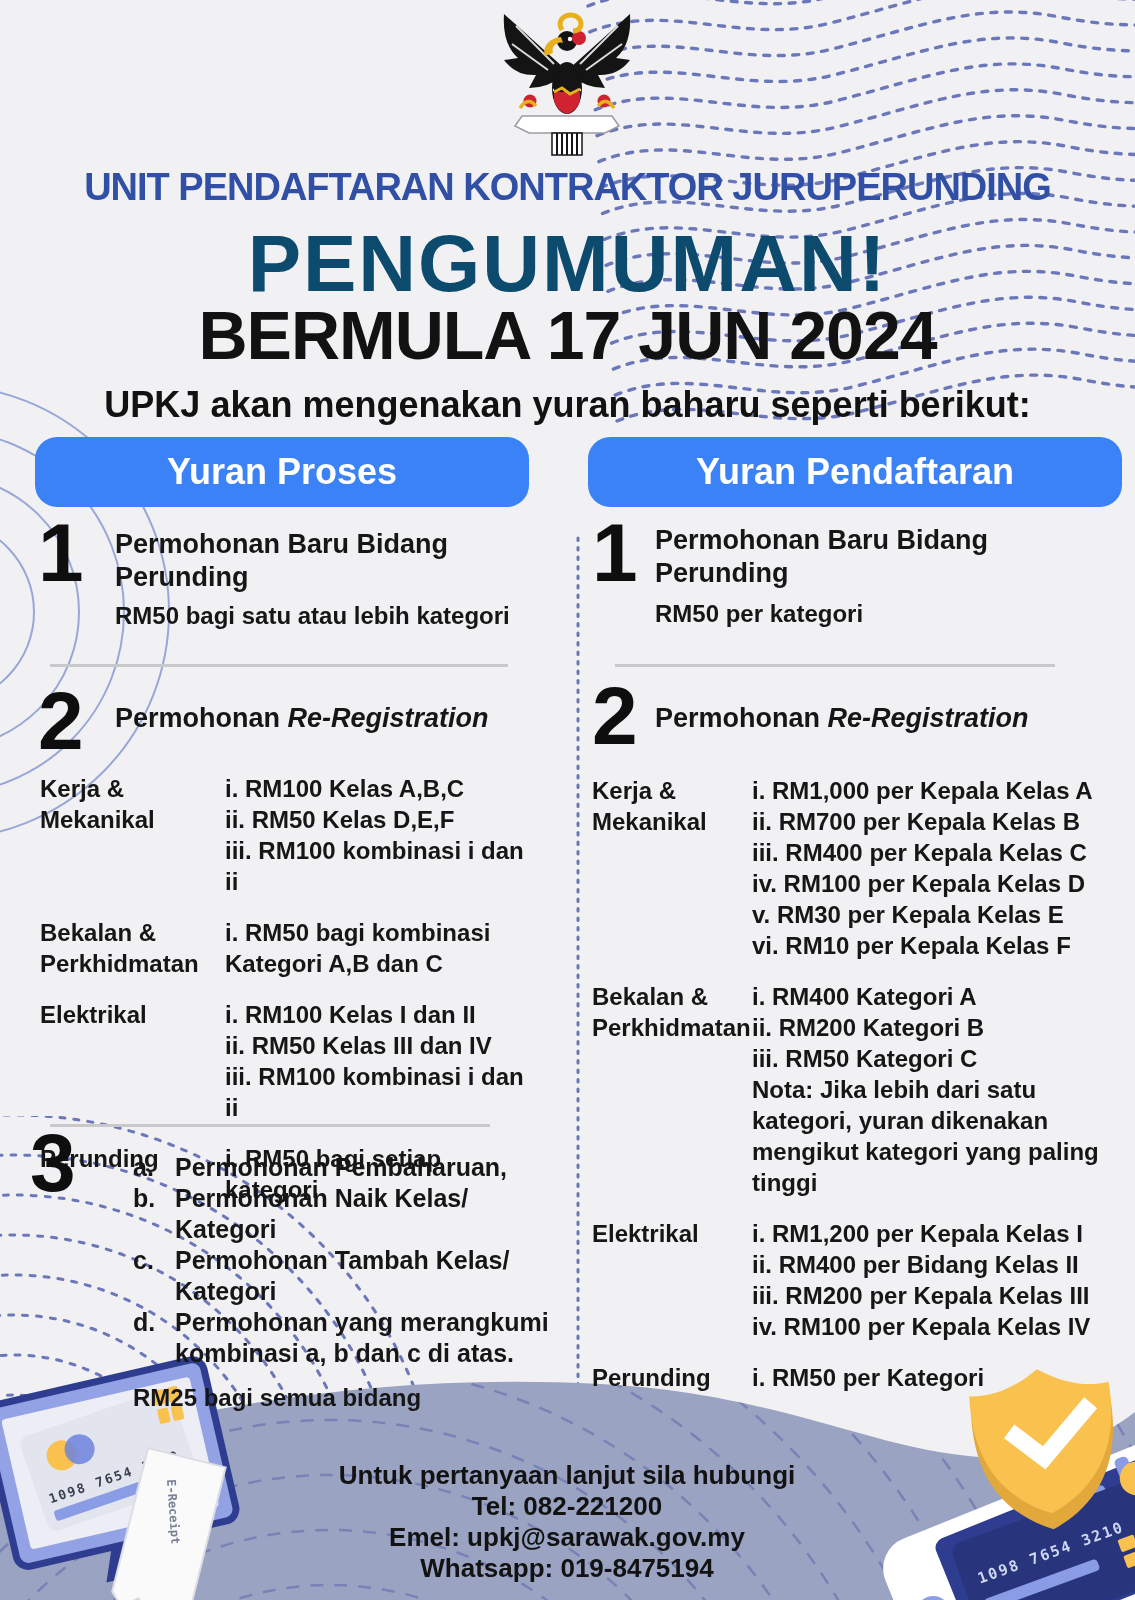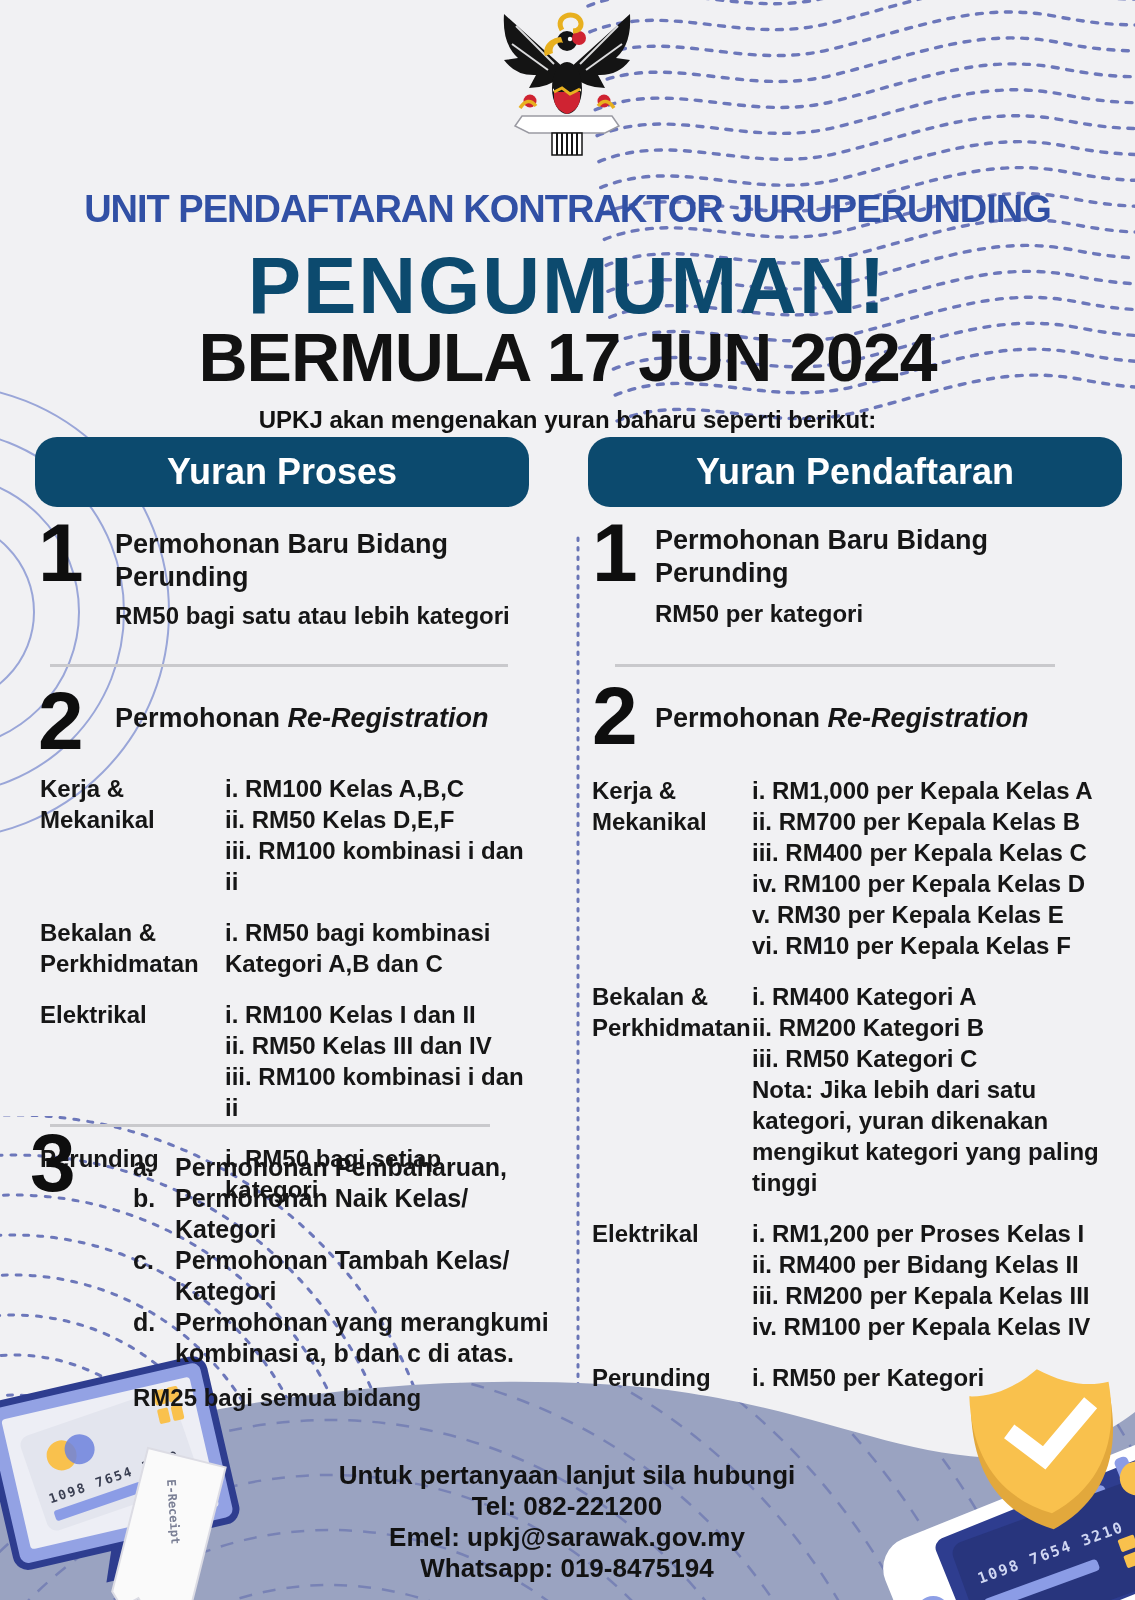--- a/index.html
+++ b/index.html
@@ -2,26 +2,26 @@
 <html><head>
 <meta charset="utf-8">
 <style>
   html,body{margin:0;padding:0;background:#dcdce0;}
   .poster{
     position:relative;width:1135px;height:1600px;margin:0 auto;
     background:#f1f1f3;overflow:hidden;
     font-family:"Liberation Sans",sans-serif;font-weight:700;color:#161616;
   }
   .abs{position:absolute;}
-  .centerline{left:0;width:1135px;text-align:center;margin-top:22px;}
+  .centerline{left:0;width:1135px;text-align:center;}
   .org-title{top:166px;font-size:38px;letter-spacing:-1px;color:#3150a5;}
   .announce{top:218px;font-size:80px;letter-spacing:2px;color:#0c4a6e;}
   .bermula{top:296px;font-size:68px;letter-spacing:-1px;color:#121212;}
-  .subtitle{top:384px;font-size:24px;color:#121212;}
-  .pill{height:70px;border-radius:22px;background:#0c4a6e;color:#ffffff;
+  .subtitle{top:384px;font-size:36px;color:#121212;}
+  .pill{height:70px;border-radius:22px;background:#3b82f6;color:#ffffff;
         font-size:36px;line-height:70px;text-align:center;top:437px;}
   .bignum{font-size:82px;line-height:82px;color:#0e0e0e;}
   .ititle{font-size:27px;line-height:33px;}
   .ititle .it{font-style:italic;}
   .fee{font-size:24px;line-height:31px;}
   .rows{font-size:24px;line-height:31px;}
   .frow{display:flex;margin-bottom:20px;}
   .frow:last-child{margin-bottom:0;}
   .flabel-l{width:185px;flex:none;}
   .flabel-r{width:160px;flex:none;}
@@ -337,21 +337,21 @@
         <div>kategori, yuran dikenakan</div>
         <div>mengikut kategori yang paling</div>
         <div>tinggi</div>
       </div>
     </div>
     <div class="frow">
       <div class="flabel-r">
         <div>Elektrikal</div>
       </div>
       <div class="fvals">
-        <div>i.  RM1,200 per Proses Kelas I</div>
+        <div>i.  RM1,200 per Kepala Kelas I</div>
         <div>ii. RM400 per Bidang Kelas II</div>
         <div>iii. RM200 per Kepala Kelas III</div>
         <div>iv. RM100 per Kepala Kelas IV</div>
       </div>
     </div>
     <div class="frow">
       <div class="flabel-r">
         <div>Perunding</div>
       </div>
       <div class="fvals">

